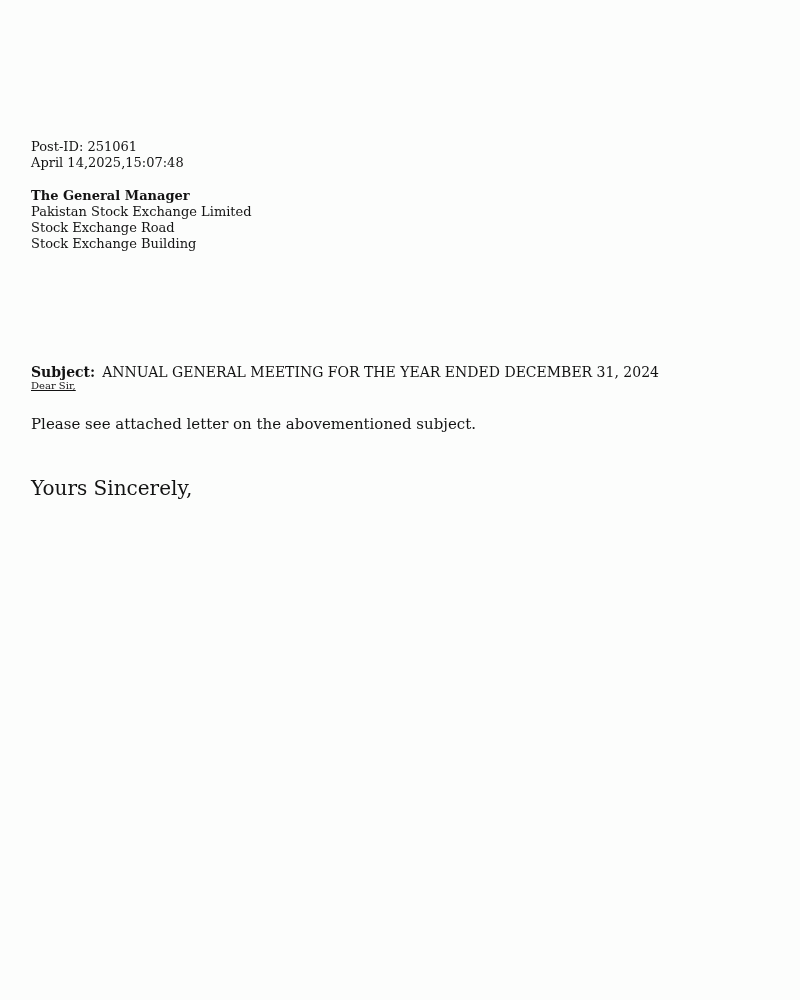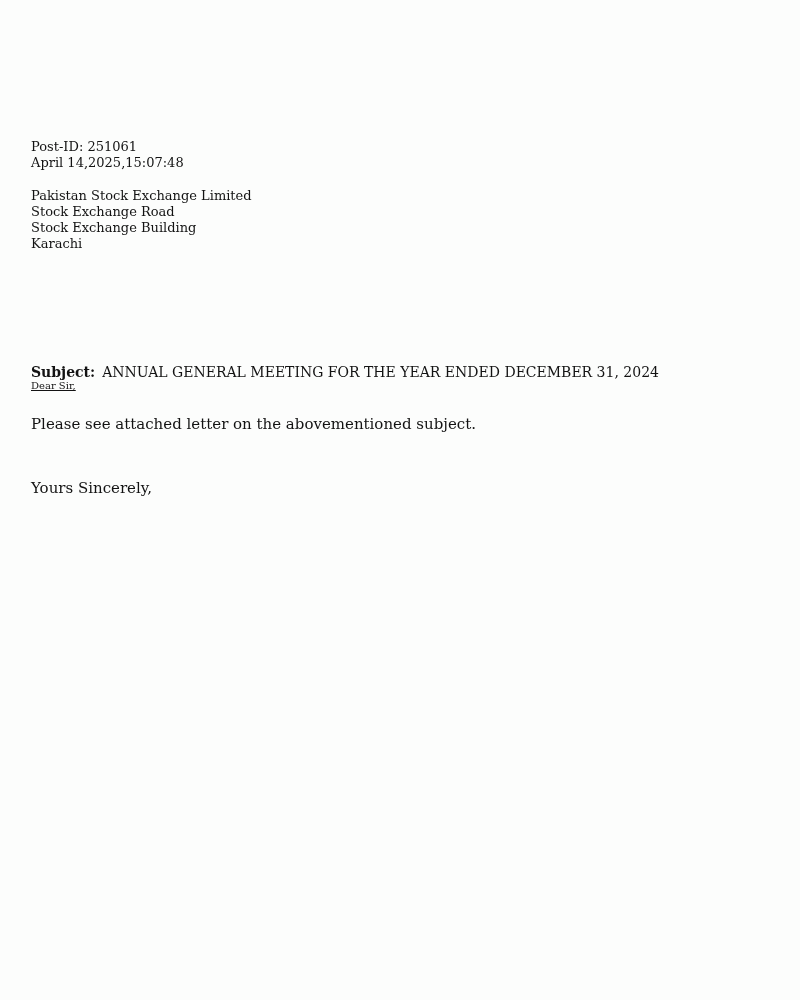--- a/index.html
+++ b/index.html
@@ -50,39 +50,39 @@
     line-height: 19px;
     text-decoration: underline;
   }
   .body-line {
     top: 415px;
     font-size: 15px;
     line-height: 19px;
   }
   .closing {
     top: 479px;
-    font-size: 15px;
+    font-size: 20px;
     line-height: 19px;
   }
 </style>
 </head>
 <body>
 
 <div class="page">
 
   <div class="abs meta">
     <div>Post-ID: 251061</div>
     <div>April 14,2025,15:07:48</div>
   </div>
 
   <div class="abs recipient">
+    <div class="bold">The General Manager</div>
     <div>Pakistan Stock Exchange Limited</div>
     <div>Stock Exchange Road</div>
     <div>Stock Exchange Building</div>
-    <div>Karachi</div>
   </div>
 
   <div class="abs subject">
     <span class="subject-label">Subject:</span><span>ANNUAL GENERAL MEETING FOR THE YEAR ENDED DECEMBER 31, 2024</span>
   </div>
 
   <div class="abs salutation">Dear Sir,</div>
 
   <div class="abs body-line">Please see attached letter on the abovementioned subject.</div>
 

